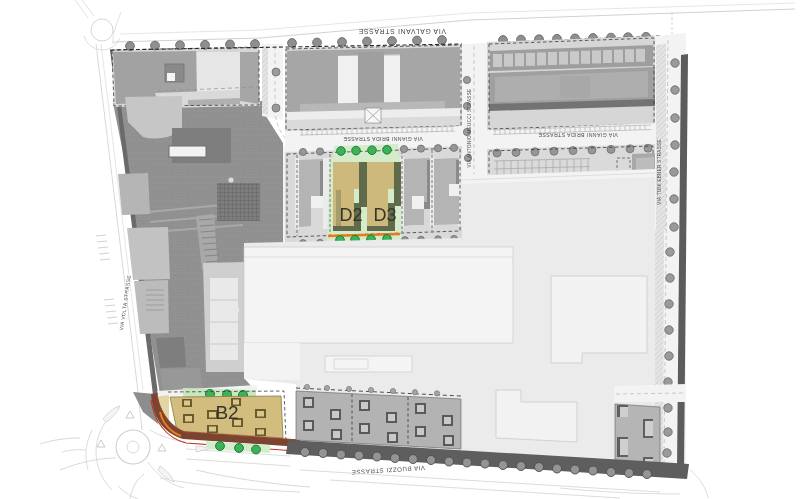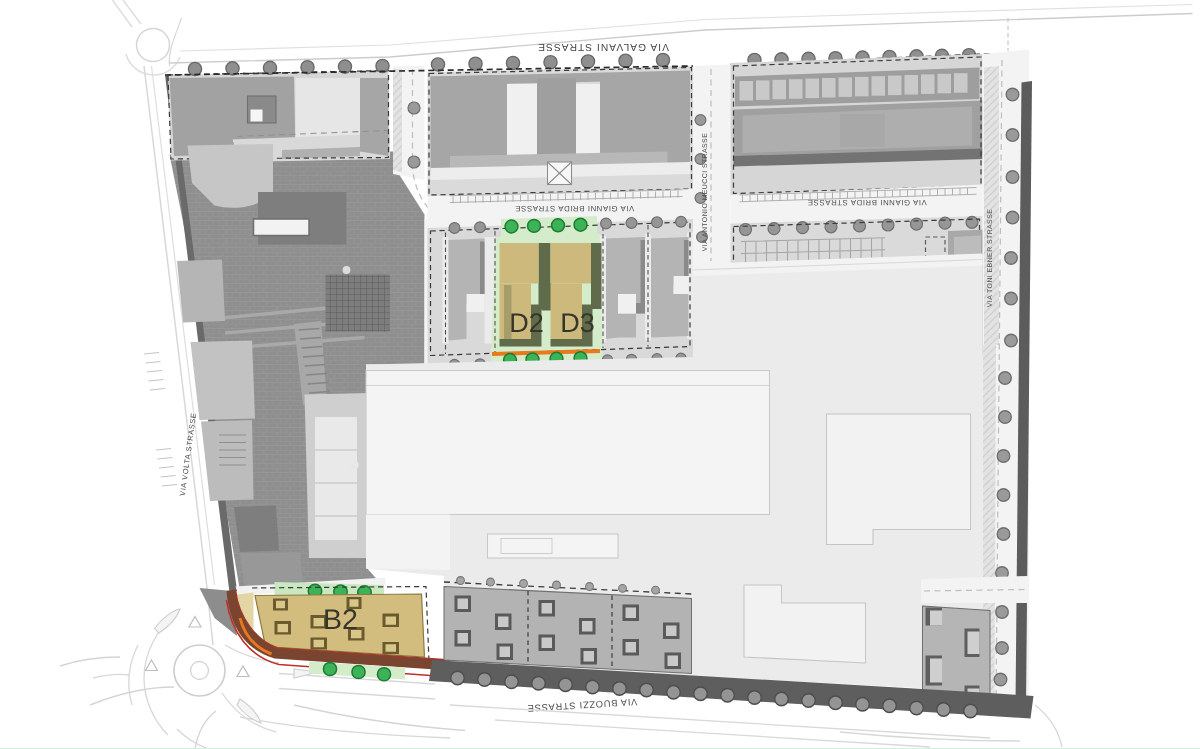--- a/index.html
+++ b/index.html
@@ -1,16 +1,16 @@
 <!DOCTYPE html>
 <html><head>
 <meta charset="utf-8">
 <style>
 html,body{margin:0;padding:0;background:#ffffff;}
-#wrap{width:800px;height:499px;overflow:hidden;position:relative;background:#22c55e;}
+#wrap{width:800px;height:499px;overflow:hidden;position:relative;background:#b91c1c;}
 text{font-family:"Liberation Sans", sans-serif;}
 </style>
 </head>
 <body>
 <div id="wrap">
 <svg width="800" height="499" viewBox="0 0 800 499" xmlns="http://www.w3.org/2000/svg">
 <defs>
 <pattern id="brick" width="9" height="6" patternUnits="userSpaceOnUse">
 <rect width="9" height="6" fill="#8f8f8f"></rect>
 <path d="M0,0 H9 M0,3 H9 M4.5,0 V3 M2,3 V6 M7,3 V6" stroke="#989898" stroke-width="0.5" fill="none"></path>

